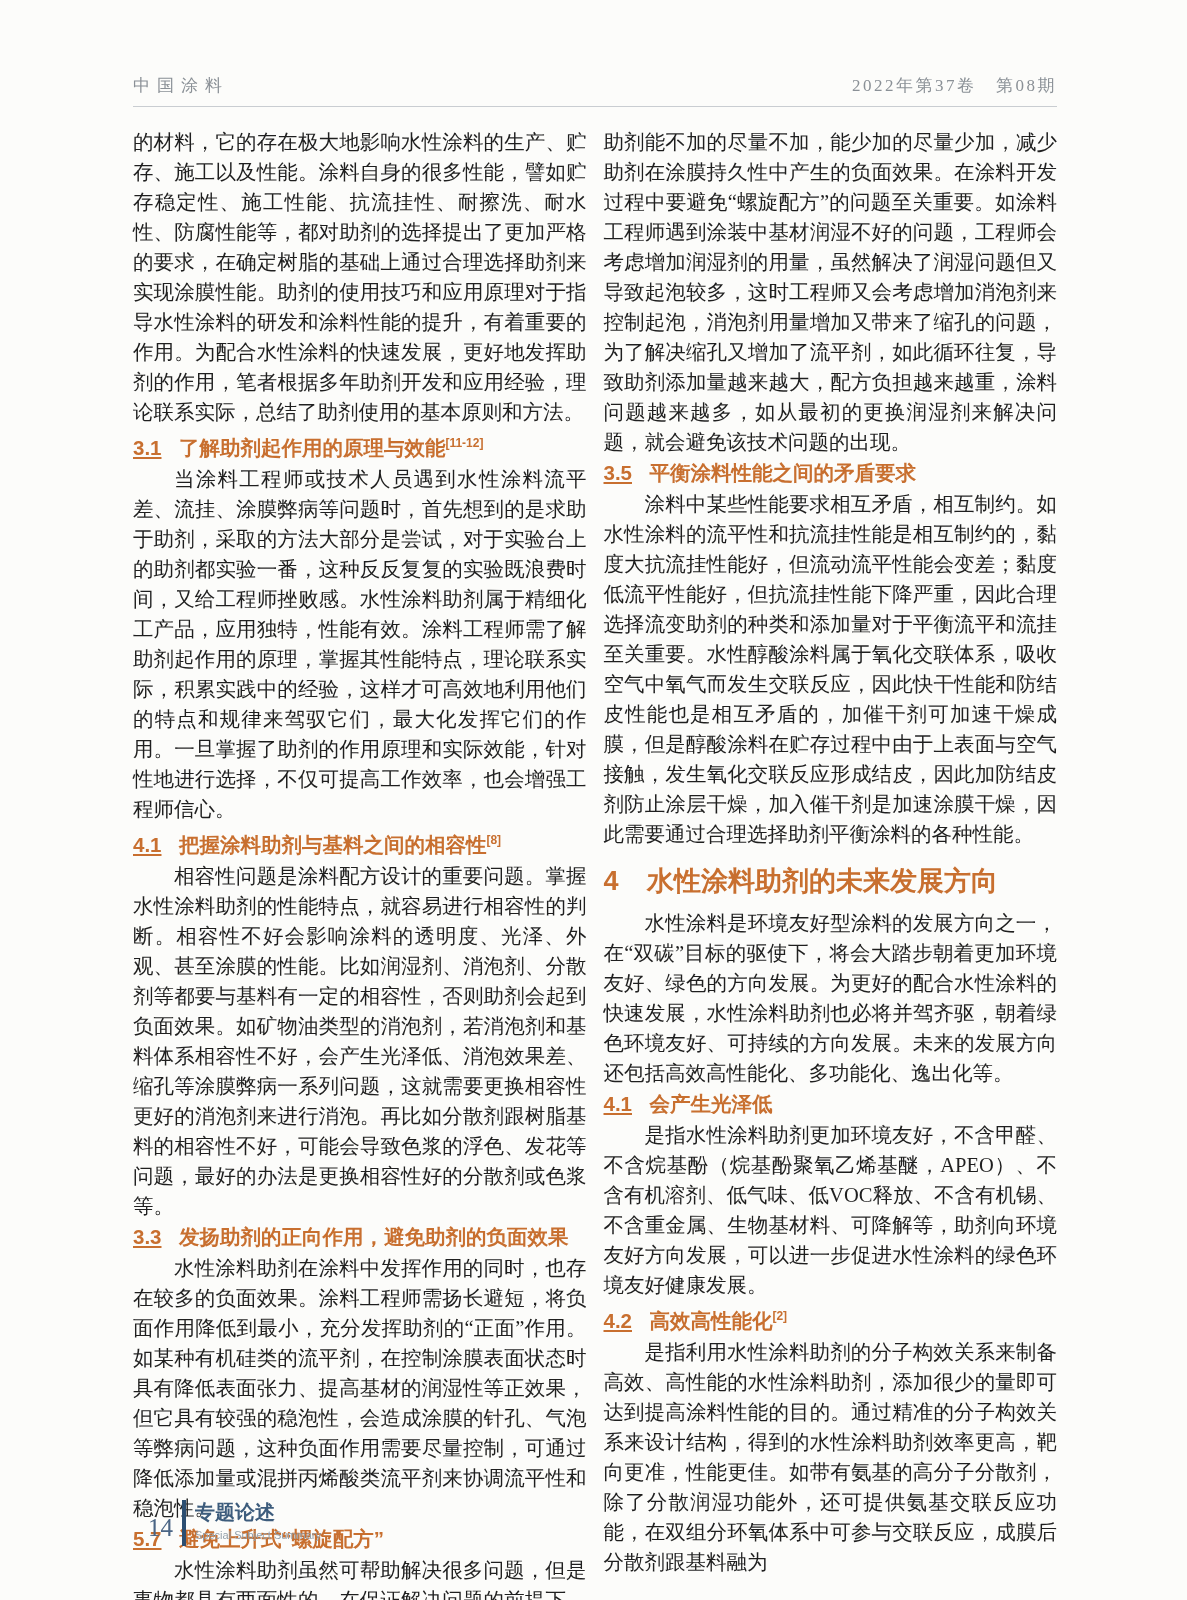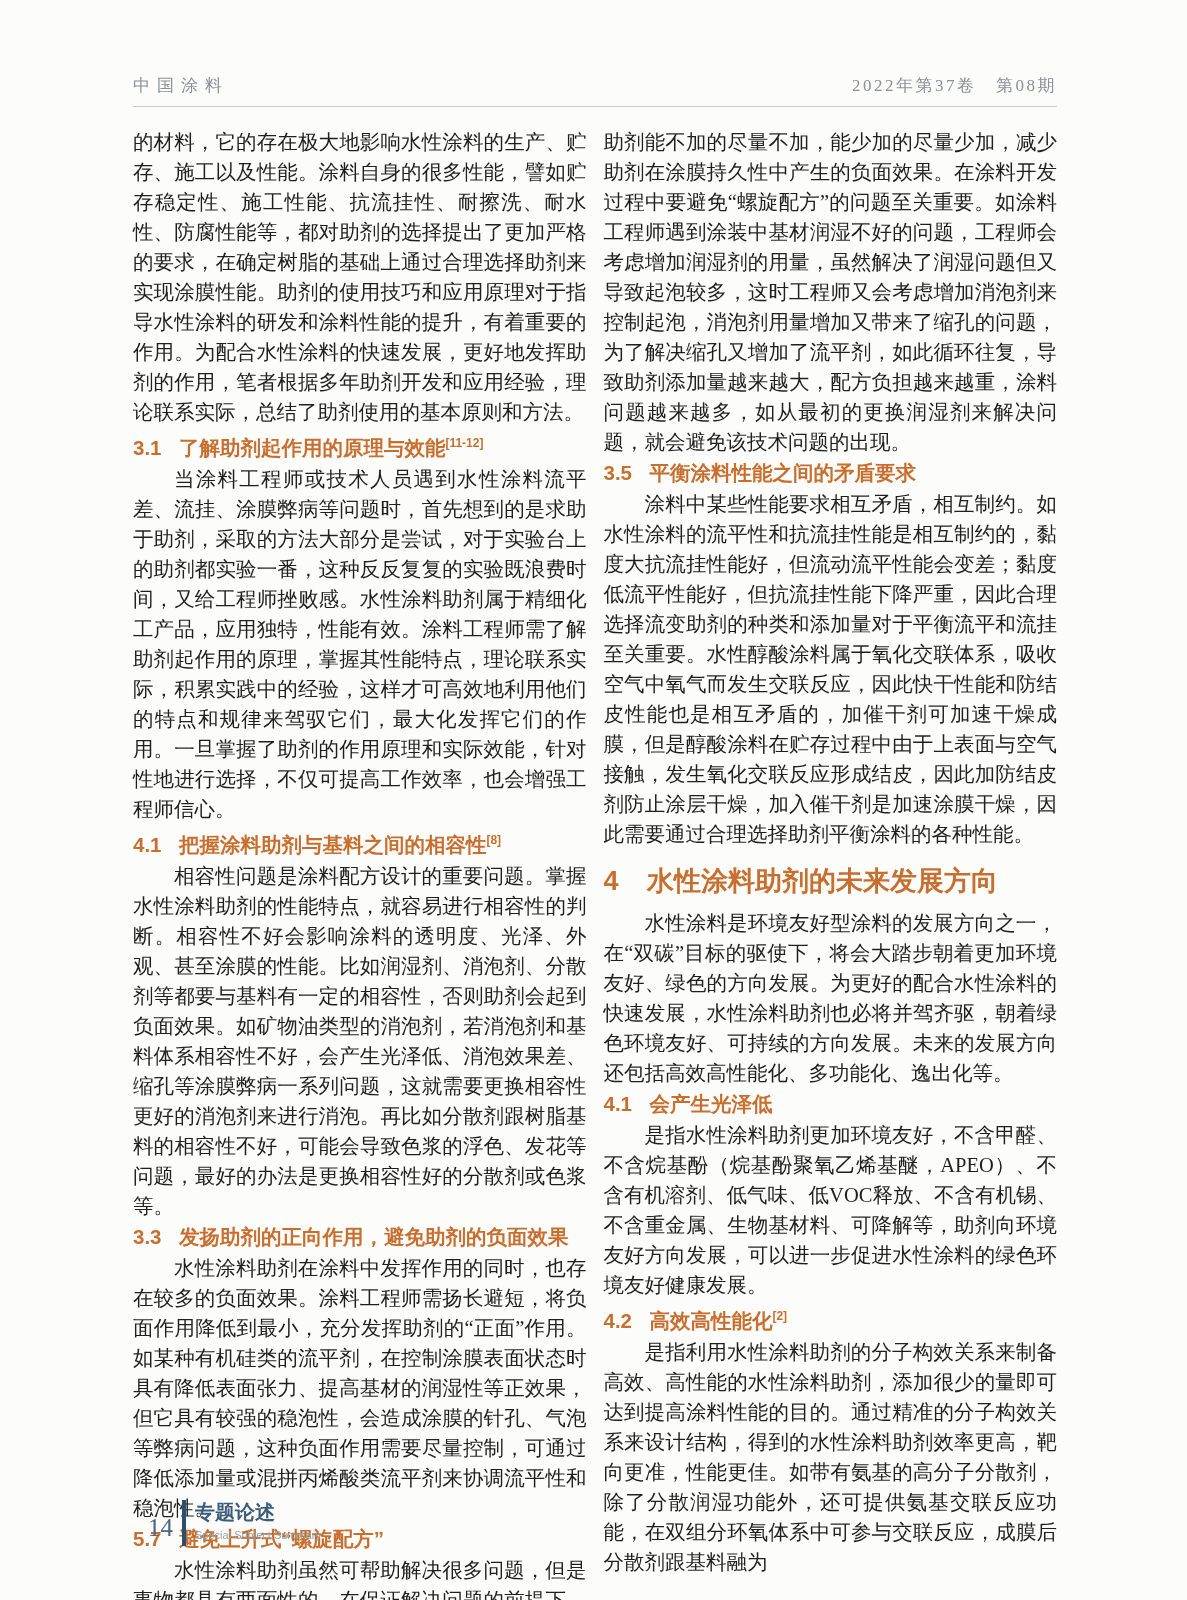--- a/index.html
+++ b/index.html
@@ -34,21 +34,21 @@
     margin:0;font-size:20.5px;line-height:30px;
     text-align:justify;text-indent:2em;
     font-family:"Liberation Serif","DejaVu Serif",serif;
   }
   p.cont{text-indent:0;}
   h3.sub{
     margin:1px 0;color:var(--accent);
     font-family:"Liberation Sans","DejaVu Sans",sans-serif;
     font-weight:bold;font-size:20.5px;line-height:30px;
   }
-  h3.sub .num{margin-right:0.85em;}
+  h3.sub .num{margin-right:0.85em;text-decoration:underline;}
   h2.main{
     margin:14px 0 9px;color:var(--accent);
     font-family:"Liberation Sans","DejaVu Sans",sans-serif;
     font-weight:bold;font-size:27px;line-height:36px;
   }
   h2.main .num{margin-right:1.05em;}
   sup.ref{font-size:12px;font-weight:bold;}
   .page-footer{
     position:absolute;left:148px;bottom:54px;
     display:flex;align-items:center;

